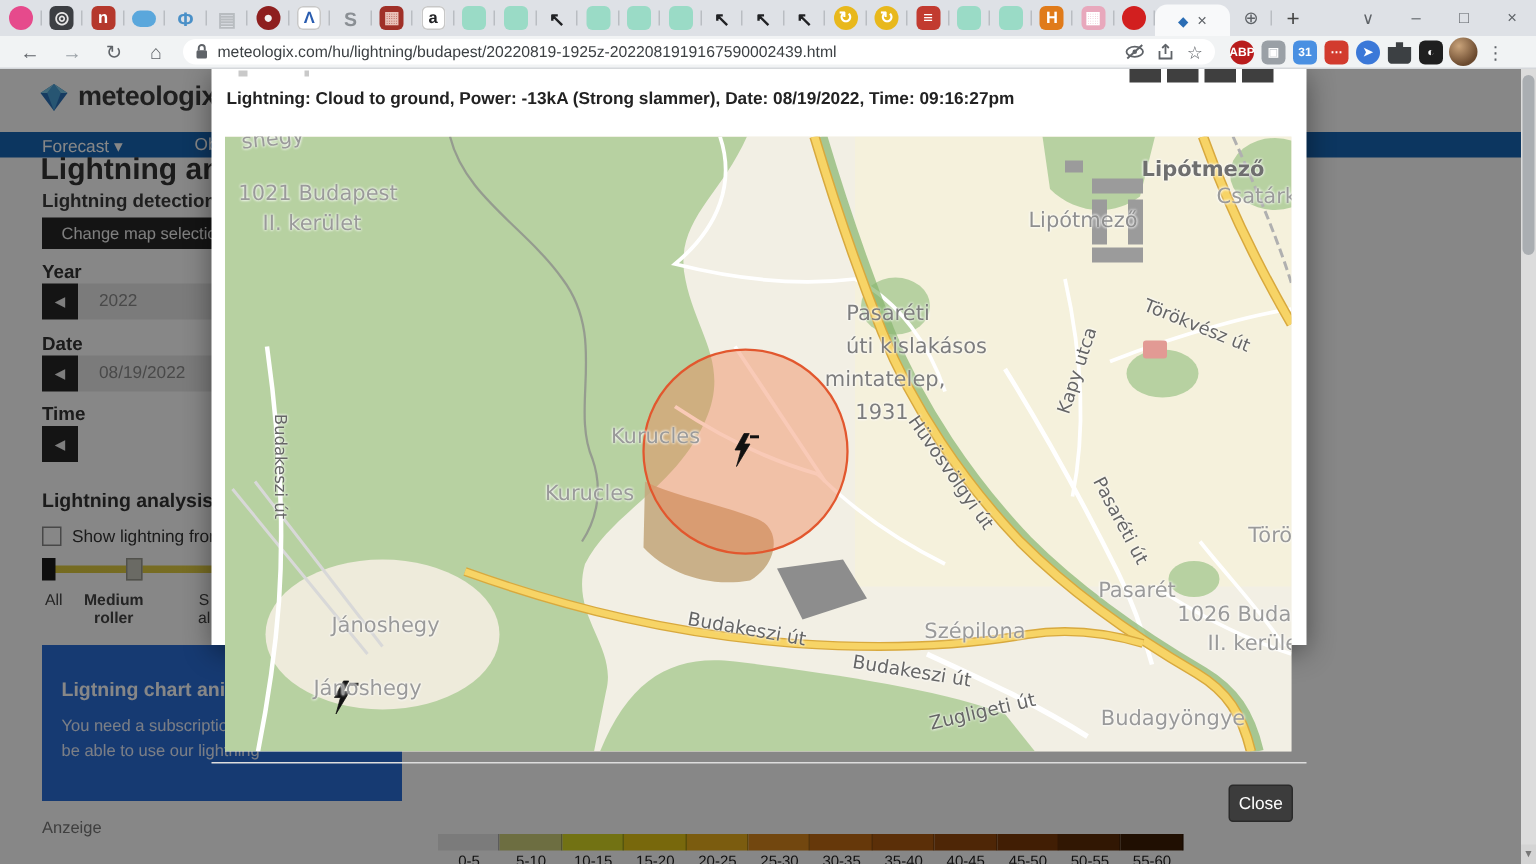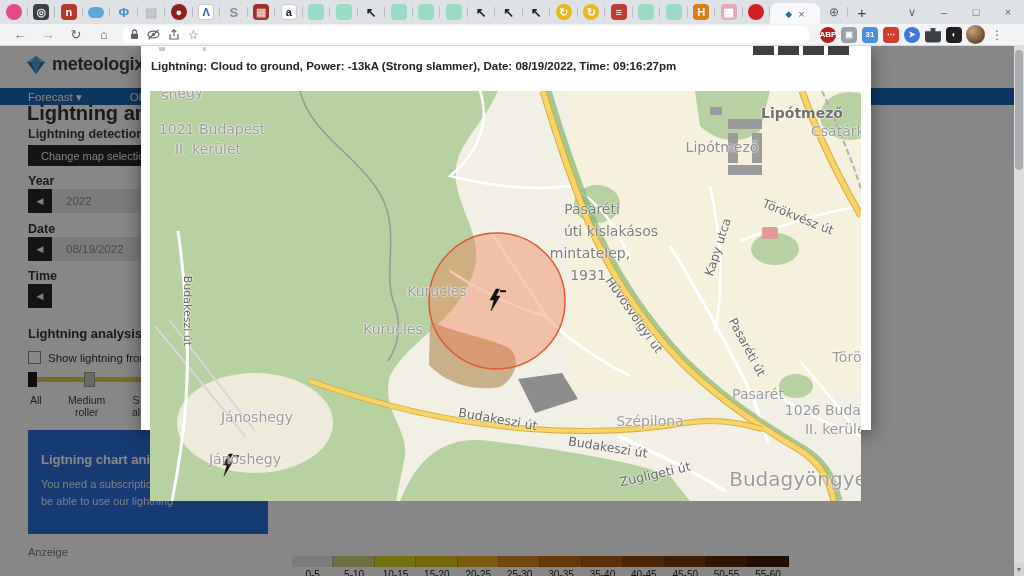--- a/index.html
+++ b/index.html
@@ -211,20 +211,21 @@
   <div id="toolbar">
     <span class="navico">←</span>
     <span class="navico dim">→</span>
     <span class="navico">↻</span>
     <span class="navico">⌂</span>
     <div id="urlpill">
       <svg width="9" height="11" viewBox="0 0 9 11">
         <rect x="1" y="4.5" width="7" height="5.5" rx="1" fill="#5f6368"></rect>
         <path d="M2.5,4.5 V3 a2,2 0 0 1 4,0 V4.5" fill="none" stroke="#5f6368" stroke-width="1.3"></path>
       </svg>
+      <span id="urltext">meteologix.com/hu/lightning/budapest/20220819-1925z-2022081919167590002439.html</span>
       <span class="pill-ico">
         <svg width="13" height="11" viewBox="0 0 13 11">
           <ellipse cx="6.5" cy="5.5" rx="5.5" ry="3.4" fill="none" stroke="#5f6368" stroke-width="1.2"></ellipse>
           <circle cx="6.5" cy="5.5" r="1.5" fill="#5f6368"></circle>
           <line x1="1.5" y1="10" x2="11.5" y2="1" stroke="#5f6368" stroke-width="1.3"></line>
         </svg>
       </span>
       <span class="pill-ico">
         <svg width="12" height="12" viewBox="0 0 12 12">
           <path d="M2,5 V10 H10 V5" fill="none" stroke="#5f6368" stroke-width="1.2"></path>
@@ -289,21 +290,21 @@
         <span id="chklabel">Show lightning from previous</span>
       </div>
       <div id="slider">
         <span class="handle" id="handle-a"></span>
         <span class="handle" id="handle-b"></span>
       </div>
       <div id="slider-labels">
           <div class="slider-label" style="left: 30px; top: 348px;">
             <div>All</div>
           </div>
-          <div class="slider-label" style="left: 68px; top: 348px;">
+          <div class="slider-label" style="left: 56px; top: 348px; font-weight: bold;">
             <div>Medium</div>
             <div>roller</div>
           </div>
           <div class="slider-label" style="left: 132px; top: 348px;">
             <div>S</div>
             <div>al</div>
           </div>
         </div>
 
       <div id="promo">
@@ -450,24 +451,27 @@
             <div class="mlabel" style="left: 95px; top: 368px; font-size: 14px; color: rgb(154, 154, 154); transform: translate(-50%, -50%);">Jánoshegy</div>
             <div class="mlabel" style="left: 348px; top: 328px; font-size: 12.5px; color: rgb(102, 102, 102); transform: translate(-50%, -50%) rotate(10deg);">Budakeszi út</div>
             <div class="mlabel" style="left: 500px; top: 330px; font-size: 14px; color: rgb(154, 154, 154); transform: translate(-50%, -50%);">Szépilona</div>
             <div class="mlabel" style="left: 458px; top: 356px; font-size: 12.5px; color: rgb(102, 102, 102); transform: translate(-50%, -50%) rotate(9deg);">Budakeszi út</div>
             <div class="mlabel" style="left: 505px; top: 383px; font-size: 12.5px; color: rgb(102, 102, 102); transform: translate(-50%, -50%) rotate(-13deg);">Zugligeti út</div>
             <div class="mlabel" style="left: 597px; top: 256px; font-size: 12px; color: rgb(102, 102, 102); transform: translate(-50%, -50%) rotate(62deg);">Pasaréti út</div>
             <div class="mlabel" style="left: 705px; top: 266px; font-size: 14px; color: rgb(154, 154, 154); transform: translate(-50%, -50%);">Törökv</div>
             <div class="mlabel" style="left: 608px; top: 303px; font-size: 14px; color: rgb(154, 154, 154); transform: translate(-50%, -50%);">Pasarét</div>
             <div class="mlabel" style="left: 688px; top: 319px; font-size: 14px; color: rgb(154, 154, 154); transform: translate(-50%, -50%);">1026 Budapest</div>
             <div class="mlabel" style="left: 688px; top: 338px; font-size: 14px; color: rgb(154, 154, 154); transform: translate(-50%, -50%);">II. kerület</div>
-            <div class="mlabel" style="left: 632px; top: 388px; font-size: 20px; color: rgb(154, 154, 154); transform: translate(-50%, -50%); margin-left: 16px;">Budagyöngye</div>
-          </div>
-      </div>
-
+            <div class="mlabel" style="left: 632px; top: 388px; font-size: 14px; color: rgb(154, 154, 154); transform: translate(-50%, -50%);">Budagyöngye</div>
+          </div>
+      </div>
+
+      <div id="modal-footer">
+        <div id="close-btn">Close</div>
+      </div>
     </div>
 
     <div id="scrollbar">
       <div id="sb-thumb"></div>
       <div id="sb-arrow">▼</div>
     </div>
   </div>
 </div>
 
 </body></html>

